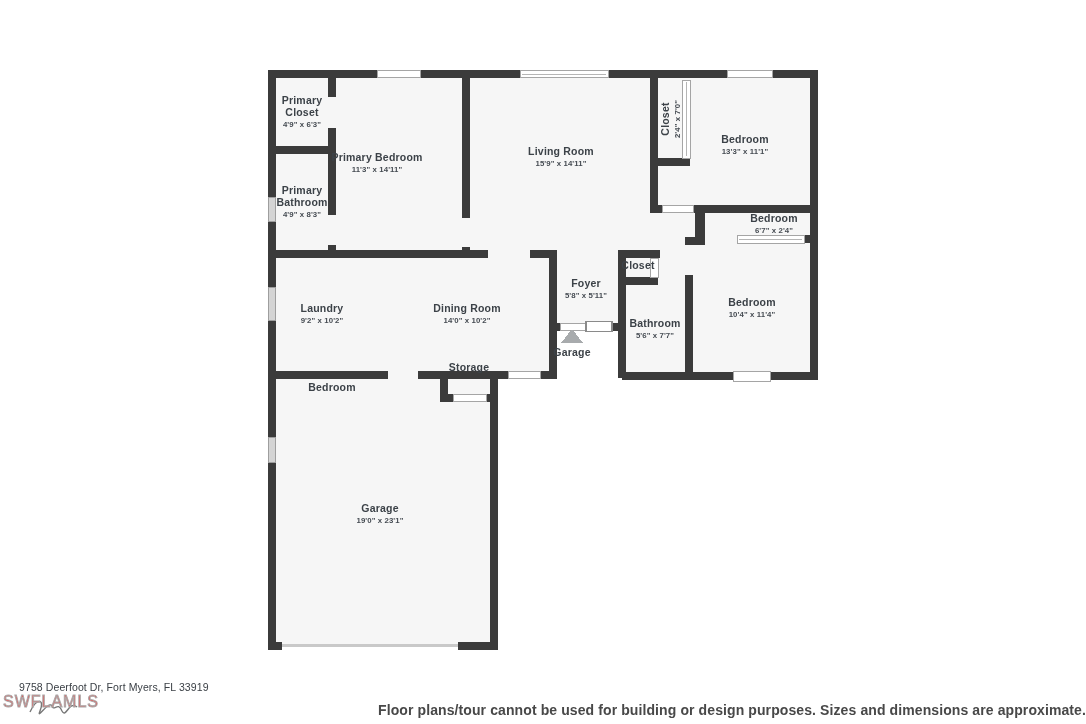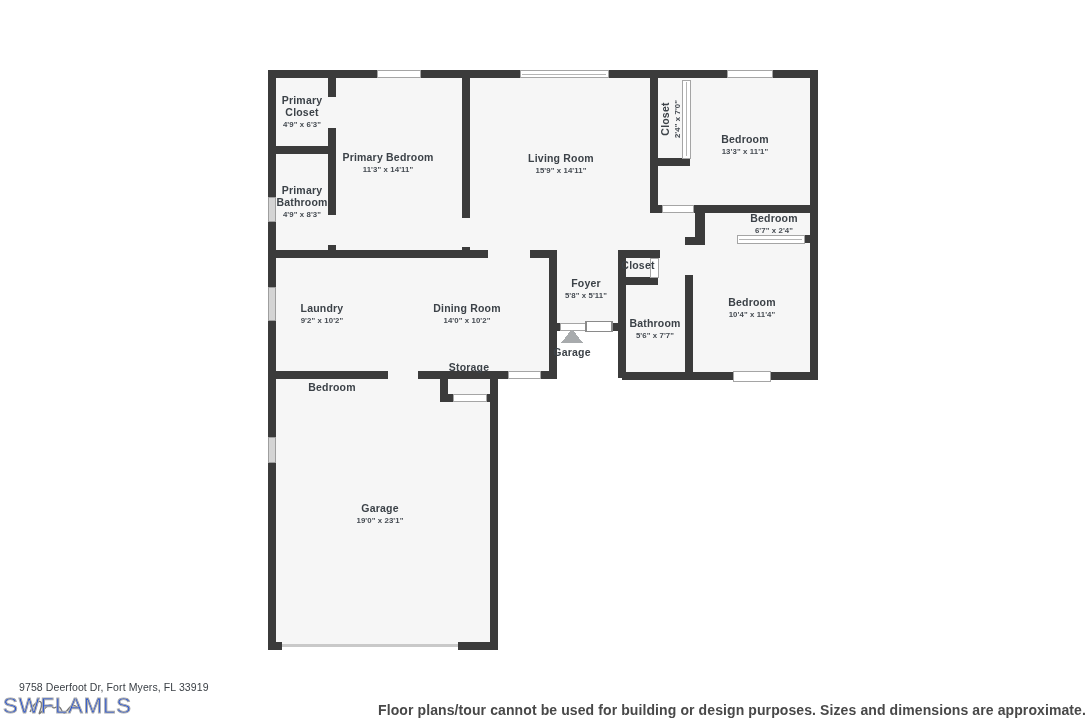--- a/index.html
+++ b/index.html
@@ -18,22 +18,22 @@
   .room.wrap{white-space:normal;}
   .room.w58 .n{max-width:58px;margin:0 auto;}
   .room.w70 .n{max-width:70px;margin:0 auto;text-align:center;}
   .room.rot{transform:translate(-50%,-50%) rotate(-90deg);}
   #address{
     position:absolute;left:19px;top:681px;
     font-size:10.5px;font-weight:400;color:#3b4046;letter-spacing:.1px;
   }
   #watermark{
     position:absolute;left:3px;top:693px;
-    font-size:22px;font-weight:400;letter-spacing:1px;
-    color:#1d4ed8;-webkit-text-stroke:1px #ababab;
+    font-size:16px;font-weight:400;letter-spacing:1px;
+    color:#ef4444;-webkit-text-stroke:1px #ababab;
   }
   #disclaimer{
     position:absolute;left:0;right:0;top:702px;text-align:right;
     font-size:14px;font-weight:700;color:#484848;letter-spacing:.1px;
   }
 </style>
 </head>
 <body>
 
 <div id="page">
@@ -145,31 +145,31 @@
     <polygon points="572,329 561,343 583,343" fill="#a8abad"></polygon>
 
     <path d="M30,712 C37,697 45,699 40,711 C36,721 49,700 52,706 C54,712 58,701 62,711 C66,719 69,700 77,707" fill="none" stroke="#4a4a4a" stroke-width="1.4" opacity="0.75" shape-rendering="auto"></path>
   </svg>
 
   <div class="room wrap w58" style="left:302px;top:112px">
     <div class="n">Primary Closet</div>
     <div class="d">4'9" x 6'3"</div>
   </div>
 
-  <div class="room" style="left:388px;top:163px">
+  <div class="room" style="left:377px;top:163px">
     <div class="n">Primary Bedroom</div>
     <div class="d">11'3" x 14'11"</div>
   </div>
 
   <div class="room wrap w70" style="left:302px;top:202px">
     <div class="n">Primary Bathroom</div>
     <div class="d">4'9" x 8'3"</div>
   </div>
 
-  <div class="room" style="left:561px;top:164px">
+  <div class="room" style="left:561px;top:157px">
     <div class="n">Living Room</div>
     <div class="d">15'9" x 14'11"</div>
   </div>
 
   <div class="room rot" style="left:671px;top:119px">
     <div class="n">Closet</div>
     <div class="d">2'4" x 7'0"</div>
   </div>
 
   <div class="room" style="left:745px;top:145px">

